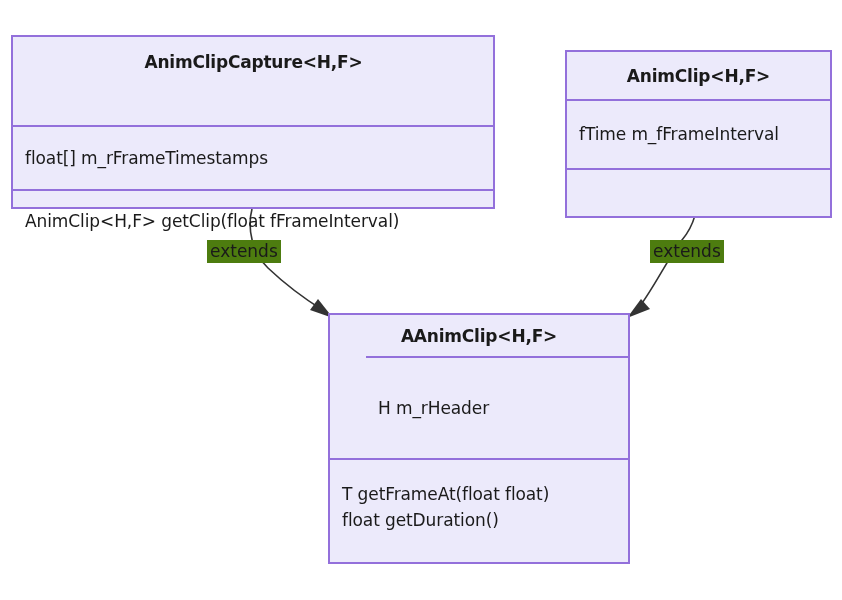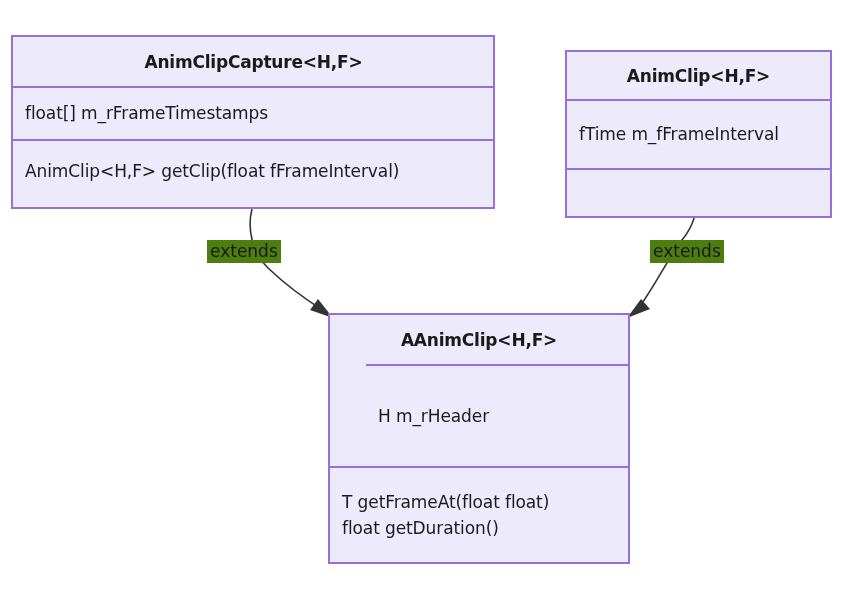--- a/index.html
+++ b/index.html
@@ -46,34 +46,34 @@
     font-size: 17px;
     line-height: 1.55;
     white-space: nowrap;
     letter-spacing: -0.1px;
   }
   
   #class-animclipcapture {
     left: 11px;  top: 35px;  width: 484px; height: 174px;
   }
   #class-animclipcapture .c-title   { height: 49px; padding-left: 13px; }
-  #class-animclipcapture .c-attrs   { height: 53px; }
+  #class-animclipcapture .c-attrs   { height: 64px; margin-top: 39px; }
   #class-animclipcapture .c-methods { height: 62px; }
 
   #class-animclip {
     left: 565px; top: 50px;  width: 267px; height: 168px;
   }
   #class-animclip .c-title   { height: 47px; }
   #class-animclip .c-attrs   { height: 69px; }
   #class-animclip .c-methods { height: 14px; padding: 0; }
 
   #class-aanimclip {
     left: 328px; top: 313px; width: 302px; height: 251px;
   }
-  #class-aanimclip .c-title   { height: 49px; }
+  #class-aanimclip .c-title   { height: 41px; }
   #class-aanimclip .c-attrs   { height: 102px; margin-left: 36px; }
   #class-aanimclip .c-methods { height: 96px; }
 
   
   #edge-layer {
     position: absolute;
     left: 0; top: 0;
     width: 842px; height: 600px;
     z-index: 1;
     pointer-events: none;

